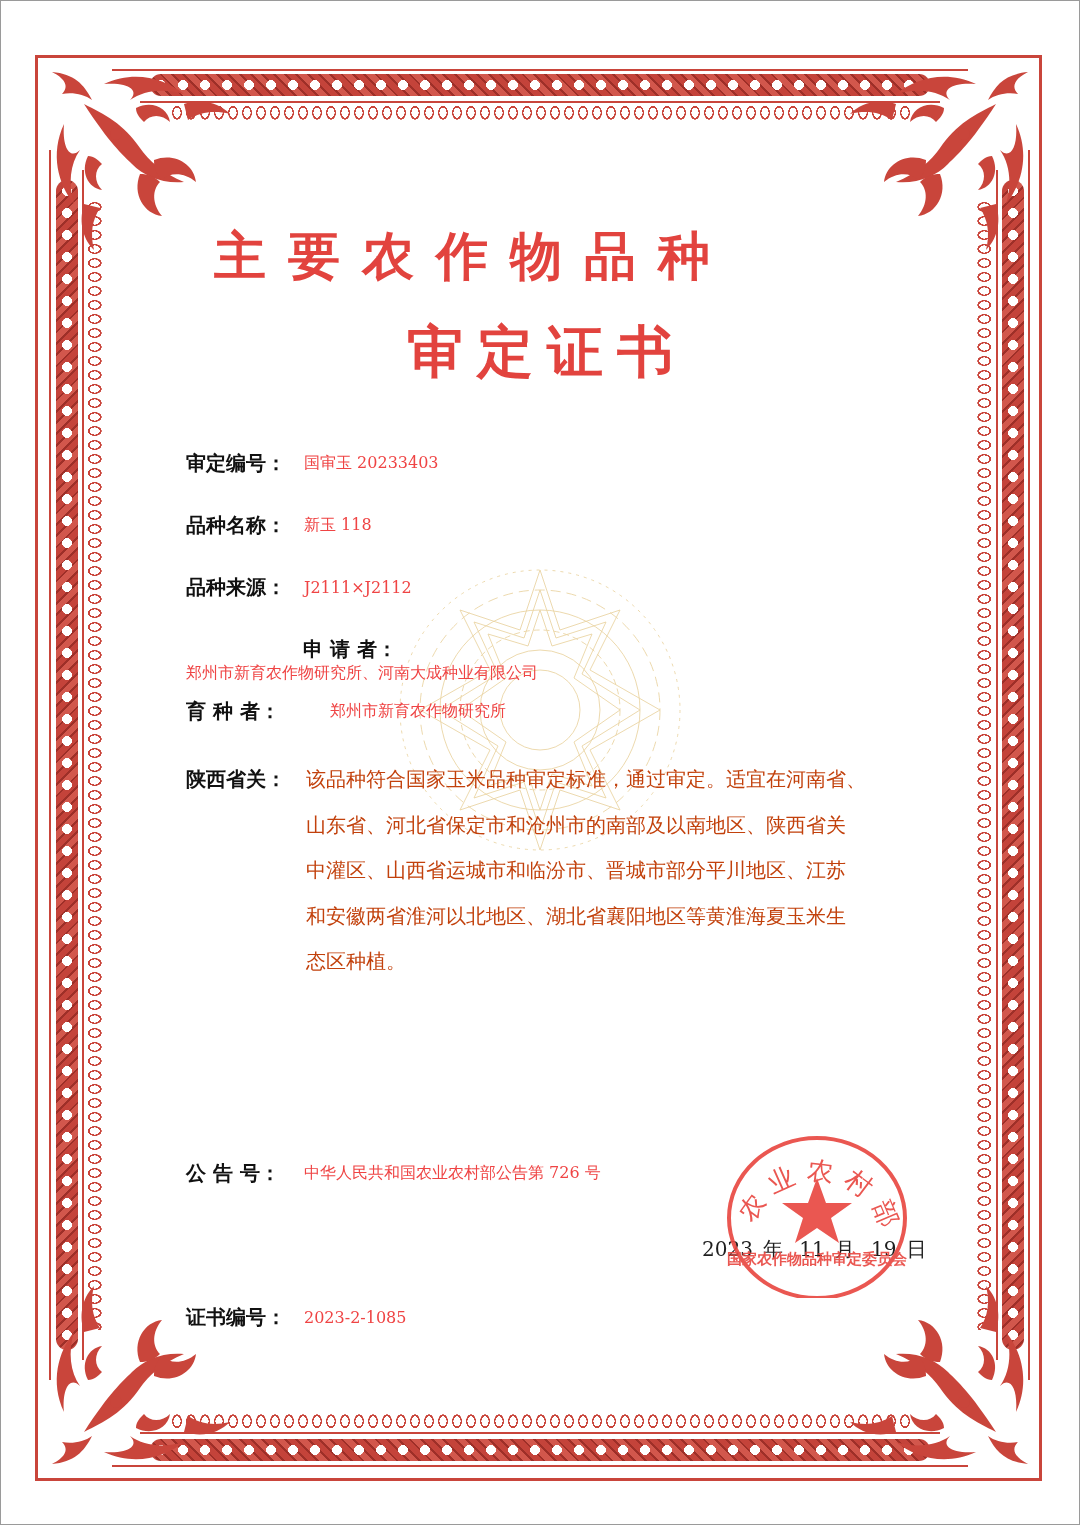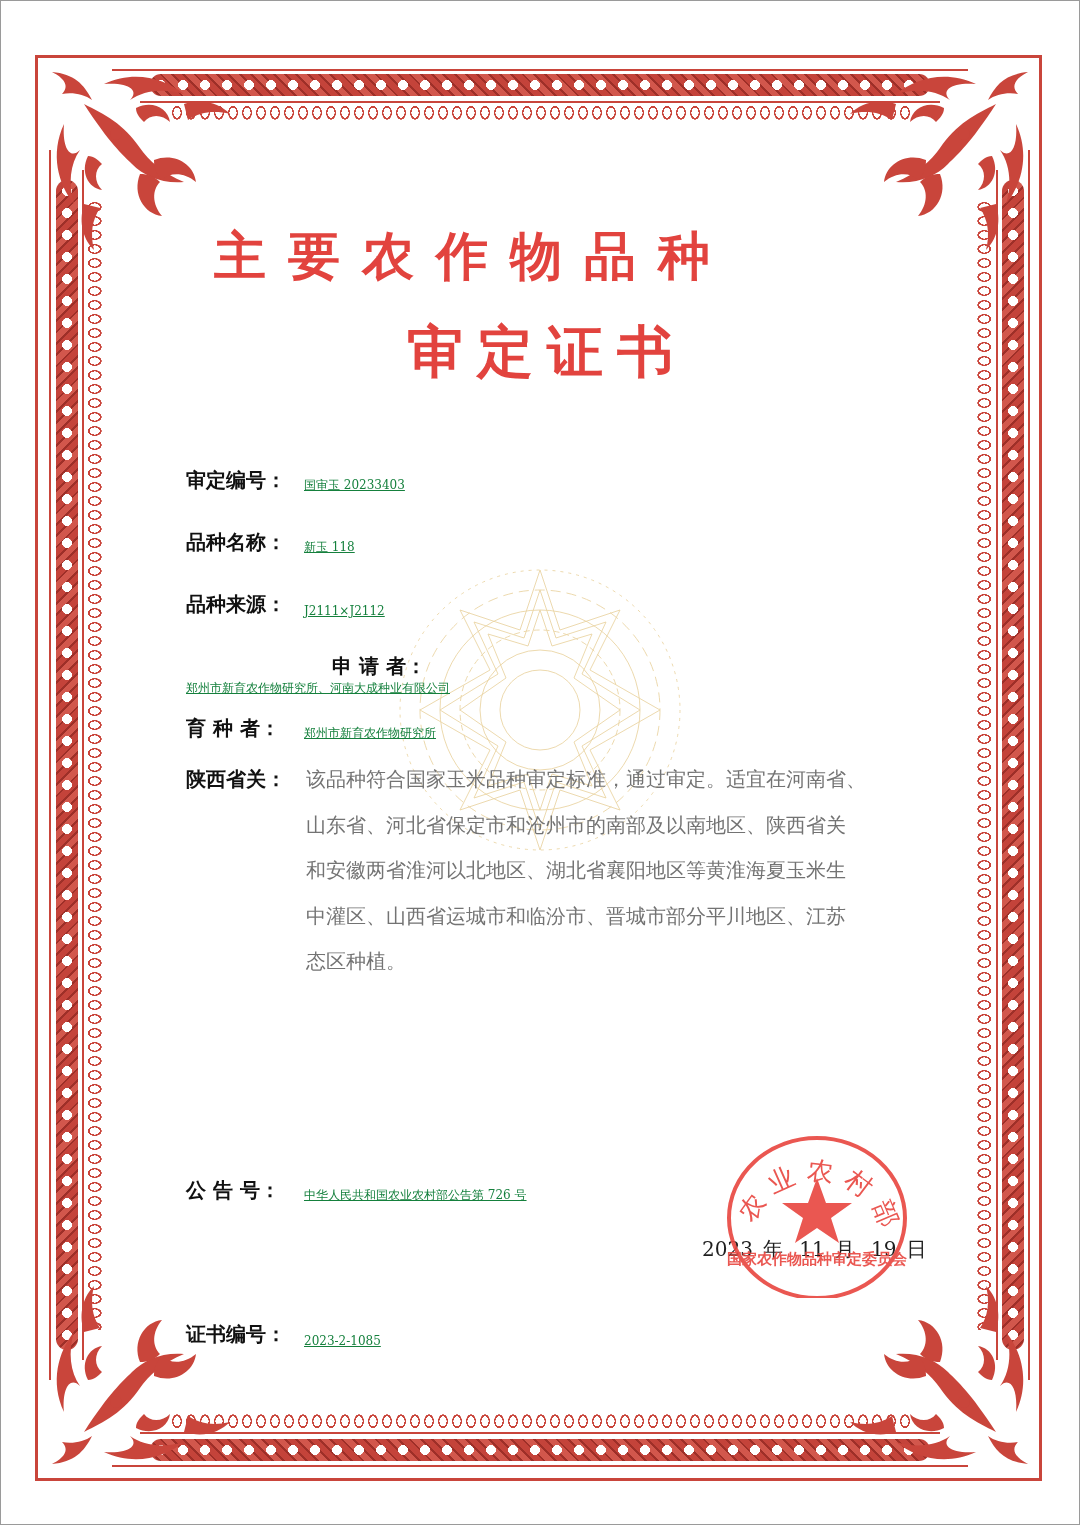--- a/index.html
+++ b/index.html
@@ -47,27 +47,27 @@
     font-family: "DejaVu Sans", "Liberation Sans", sans-serif; font-weight: bold;
     font-size: 52px; letter-spacing: 22px; color: #e2433e; padding-left: 22px; box-sizing: border-box;
   }
   .title-line2 {
     position: absolute; top: 315px; left: 0; width: 1080px; text-align: center;
     font-family: "DejaVu Serif", "Liberation Serif", serif; font-weight: bold;
     font-size: 56px; letter-spacing: 14px; color: #e2433e; padding-left: 14px; box-sizing: border-box;
   }
 
   
-  .field { position: absolute; left: 186px; display: flex; align-items: flex-end; white-space: nowrap; margin-top: 17px; }
+  .field { position: absolute; left: 186px; display: flex; align-items: center; white-space: nowrap; }
   .label {
     font-family: "DejaVu Sans", "Liberation Sans", sans-serif; font-weight: bold;
     font-size: 20px; color: #111; width: 118px; display: inline-block;
   }
-  .value { font-size: 12px; color: #15803d; text-decoration: underline; }
-  .opinion { position: absolute; left: 306px; top: 757px; width: 620px; font-size: 20px; line-height: 45.5px; color: #737373; }
+  .value { font-size: 16px; color: #ef4444; }
+  .opinion { position: absolute; left: 306px; top: 757px; width: 620px; font-size: 20px; line-height: 45.5px; color: #c2410c; }
   .opinion-label { position: absolute; left: 186px; top: 757px; line-height: 45.5px; }
 
   .date { position: absolute; left: 702px; top: 1236px; font-size: 20px; color: #1e1e1e; white-space: nowrap; }
   .date span { margin-right: 10px; }
 
   .seal { position: absolute; left: 722px; top: 1128px; width: 190px; height: 170px; opacity: 0.9; }
 </style>
 </head>
 <body>
 
@@ -192,33 +192,33 @@
 <div class="field" style="top:574px;">
   <span class="label">品种来源：</span>
   <span class="value">J2111×J2112</span>
 </div>
 
 <div class="field" style="top:636px;flex-direction:column;">
   <span class="label">申 请 者：</span>
   <span class="value">郑州市新育农作物研究所、河南大成种业有限公司</span>
 </div>
 
-<div class="field" style="top:698px;">
+<div class="field" style="top:698px;gap:26px;">
   <span class="label">育 种 者：</span>
   <span class="value">郑州市新育农作物研究所</span>
 </div>
 
 <div class="opinion-label">
   <span class="label">陕西省关：</span>
 </div>
 <div class="opinion">
   <div>该品种符合国家玉米品种审定标准，通过审定。适宜在河南省、</div>
   <div>山东省、河北省保定市和沧州市的南部及以南地区、陕西省关</div>
+  <div>中灌区、山西省运城市和临汾市、晋城市部分平川地区、江苏</div>
   <div>和安徽两省淮河以北地区、湖北省襄阳地区等黄淮海夏玉米生</div>
-  <div>中灌区、山西省运城市和临汾市、晋城市部分平川地区、江苏</div>
   <div>态区种植。</div>
 </div>
 
 <div class="field" style="top:1160px;">
   <span class="label">公 告 号：</span>
   <span class="value">中华人民共和国农业农村部公告第 726 号</span>
 </div>
 
 <div class="field" style="top:1304px;">
   <span class="label">证书编号：</span>

